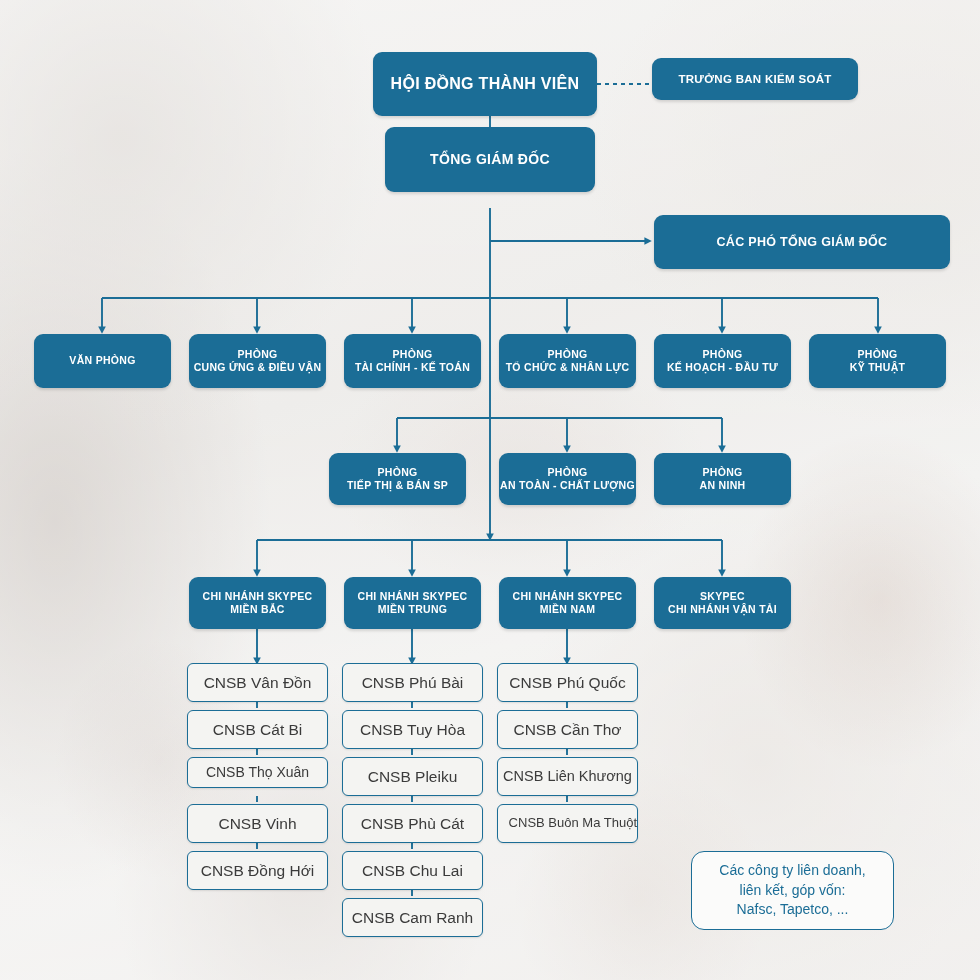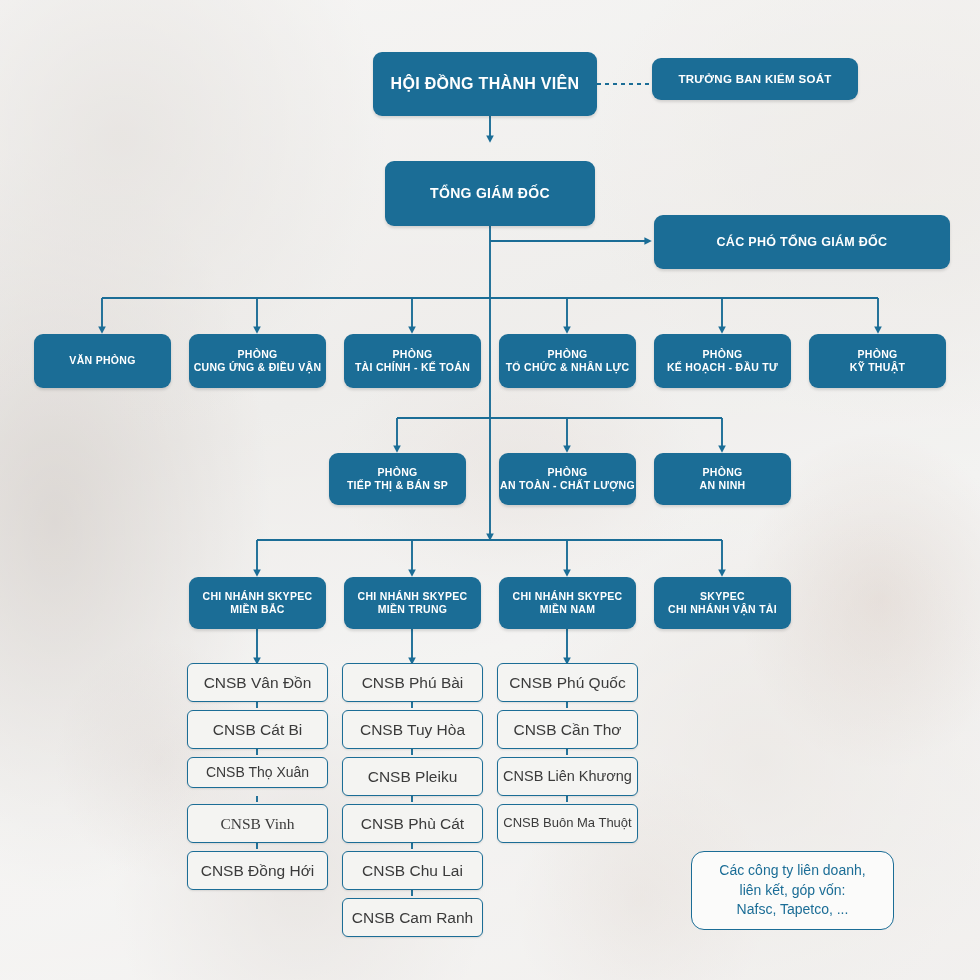--- a/index.html
+++ b/index.html
@@ -151,21 +151,21 @@
   </svg>
 
   <div class="node blue" style="left:373px; top:52px; width:224px; height:64px; font-size:16px;">
     <span class="lbl">HỘI ĐỒNG THÀNH VIÊN</span>
   </div>
 
   <div class="node blue" style="left:652px; top:58px; width:206px; height:42px; font-size:11.5px;">
     <span class="lbl">TRƯỞNG BAN KIỂM SOÁT</span>
   </div>
 
-  <div class="node blue" style="left:385px; top:161px; width:210px; height:65px; font-size:14px;">
+  <div class="node blue" style="left:385px; top:127px; width:210px; height:65px; font-size:14px;">
     <span class="lbl">TỔNG GIÁM ĐỐC</span>
   </div>
 
   <div class="node blue" style="left:654px; top:215px; width:296px; height:54px; font-size:12.5px;">
     <span class="lbl">CÁC PHÓ TỔNG GIÁM ĐỐC</span>
   </div>
 
   <div class="node blue" style="left:34px; top:334px; width:137px; height:54px; font-size:10.5px;">
     <span class="lbl">VĂN PHÒNG</span>
   </div>
@@ -222,21 +222,21 @@
 
   <div class="node white" style="left:187px; top:663px; width:141px; height:39px; font-size:15.5px;">
     <span class="lbl">CNSB Vân Đồn</span>
   </div>
   <div class="node white" style="left:187px; top:710px; width:141px; height:39px; font-size:15.5px;">
     <span class="lbl">CNSB Cát Bi</span>
   </div>
   <div class="node white" style="left:187px; top:757px; width:141px; height:31px; font-size:14px;">
     <span class="lbl">CNSB Thọ Xuân</span>
   </div>
-  <div class="node white" style="left:187px; top:804px; width:141px; height:39px; font-size:15.5px;font-family:Liberation Serif, serif;">
+  <div class="node white" style="left:187px; top:804px; width:141px; height:39px; font-size:15.5px;">
     <span class="lbl">CNSB Vinh</span>
   </div>
   <div class="node white" style="left:187px; top:851px; width:141px; height:39px; font-size:15.5px;">
     <span class="lbl">CNSB Đồng Hới</span>
   </div>
 
   <div class="node white" style="left:342px; top:663px; width:141px; height:39px; font-size:15.5px;">
     <span class="lbl">CNSB Phú Bài</span>
   </div>
   <div class="node white" style="left:342px; top:710px; width:141px; height:39px; font-size:15.5px;">
@@ -257,21 +257,21 @@
 
   <div class="node white" style="left:497px; top:663px; width:141px; height:39px; font-size:15.5px;">
     <span class="lbl">CNSB Phú Quốc</span>
   </div>
   <div class="node white" style="left:497px; top:710px; width:141px; height:39px; font-size:15.5px;">
     <span class="lbl">CNSB Cần Thơ</span>
   </div>
   <div class="node white" style="left:497px; top:757px; width:141px; height:39px; font-size:14.5px;">
     <span class="lbl">CNSB Liên Khương</span>
   </div>
-  <div class="node white" style="left:497px; top:804px; width:141px; height:39px; font-size:13px;">
+  <div class="node white" style="left:497px; top:804px; width:141px; height:39px; font-size:13px;justify-content:flex-end;">
     <span class="lbl">CNSB Buôn Ma Thuột</span>
   </div>
 
   <div class="node note" style="left:691px; top:851px; width:203px; height:79px; font-size:14px;">
     <span class="lbl">Các công ty liên doanh,
 liên kết, góp vốn:
 Nafsc, Tapetco, ...</span>
   </div>
 
 </div>

